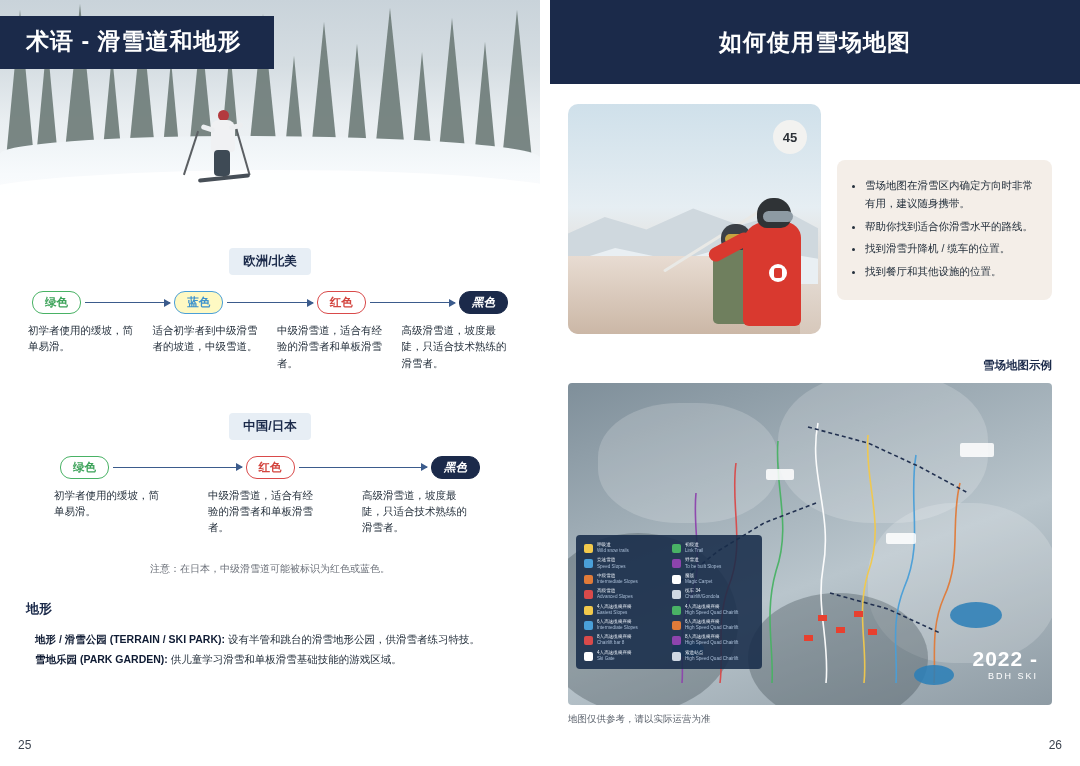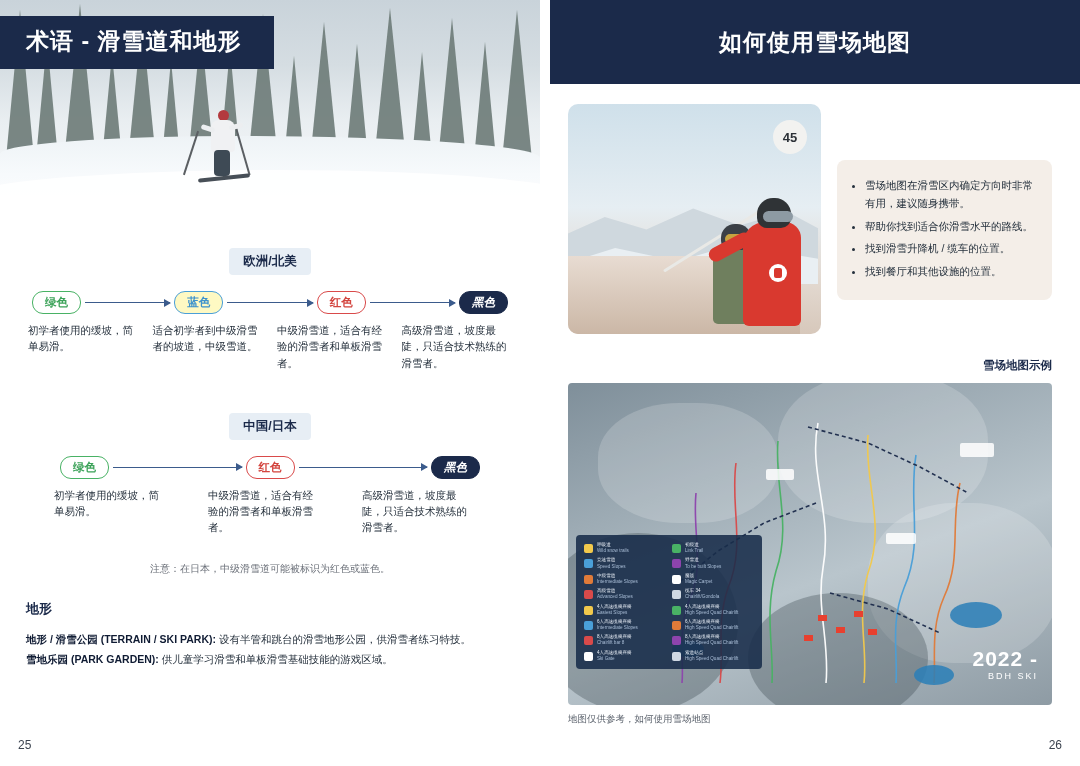--- a/index.html
+++ b/index.html
@@ -139,21 +139,21 @@
   .eu .cell { width: 114px; }
   .eu .cell:nth-child(1) { margin-left: 2px; }
   .cn .cell { width: 114px; }
   .note {
     text-align: center;
     font-size: 10px;
     color: #6a6f78;
     margin-top: 26px;
   }
   .terrain-list { margin-top: 12px; font-size: 10.5px; line-height: 1.9; color: #25303c; }
-  .terrain-list b { color: #0f1b33; }
+  .terrain-list b { color: #0f1b33; margin-left: 9px; }
   .pagenum {
     position: absolute; bottom: 14px;
     font-size: 12px; color: #3c4450;
   }
   .pagenum.left { left: 18px; }
   .pagenum.right { right: 18px; }
   .blob {
     position: absolute;
     border-radius: 50%;
     background: #f3ece6;
@@ -550,18 +550,18 @@
               <span class="lt"><span>索道站点</span><span class="en">High Speed Quad Chairlift</span></span>
             </div>
         </div>
 
         <div class="map-year">
           <span>2022 -</span>
           <span class="sub">BDH SKI</span>
         </div>
       </div>
 
-      <div class="map-note">地图仅供参考，如何使用雪场地图</div>
+      <div class="map-note">地图仅供参考，请以实际运营为准</div>
     </div>
 
     <div class="pagenum right">26</div>
   </div>
 </div>
 
 </body></html>

